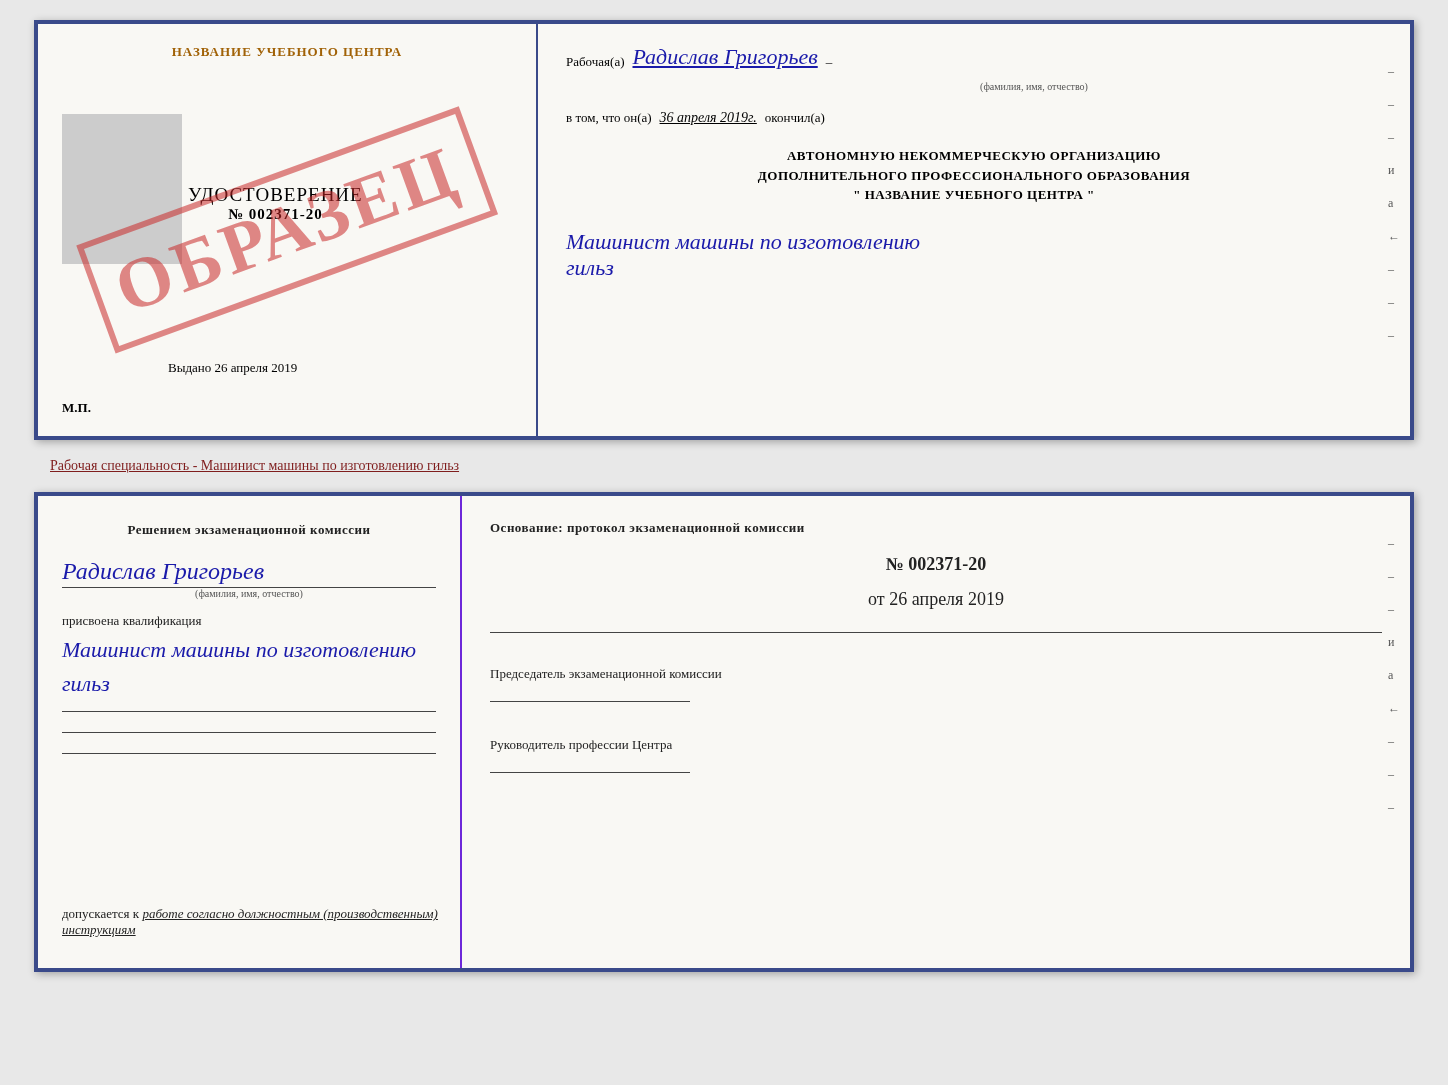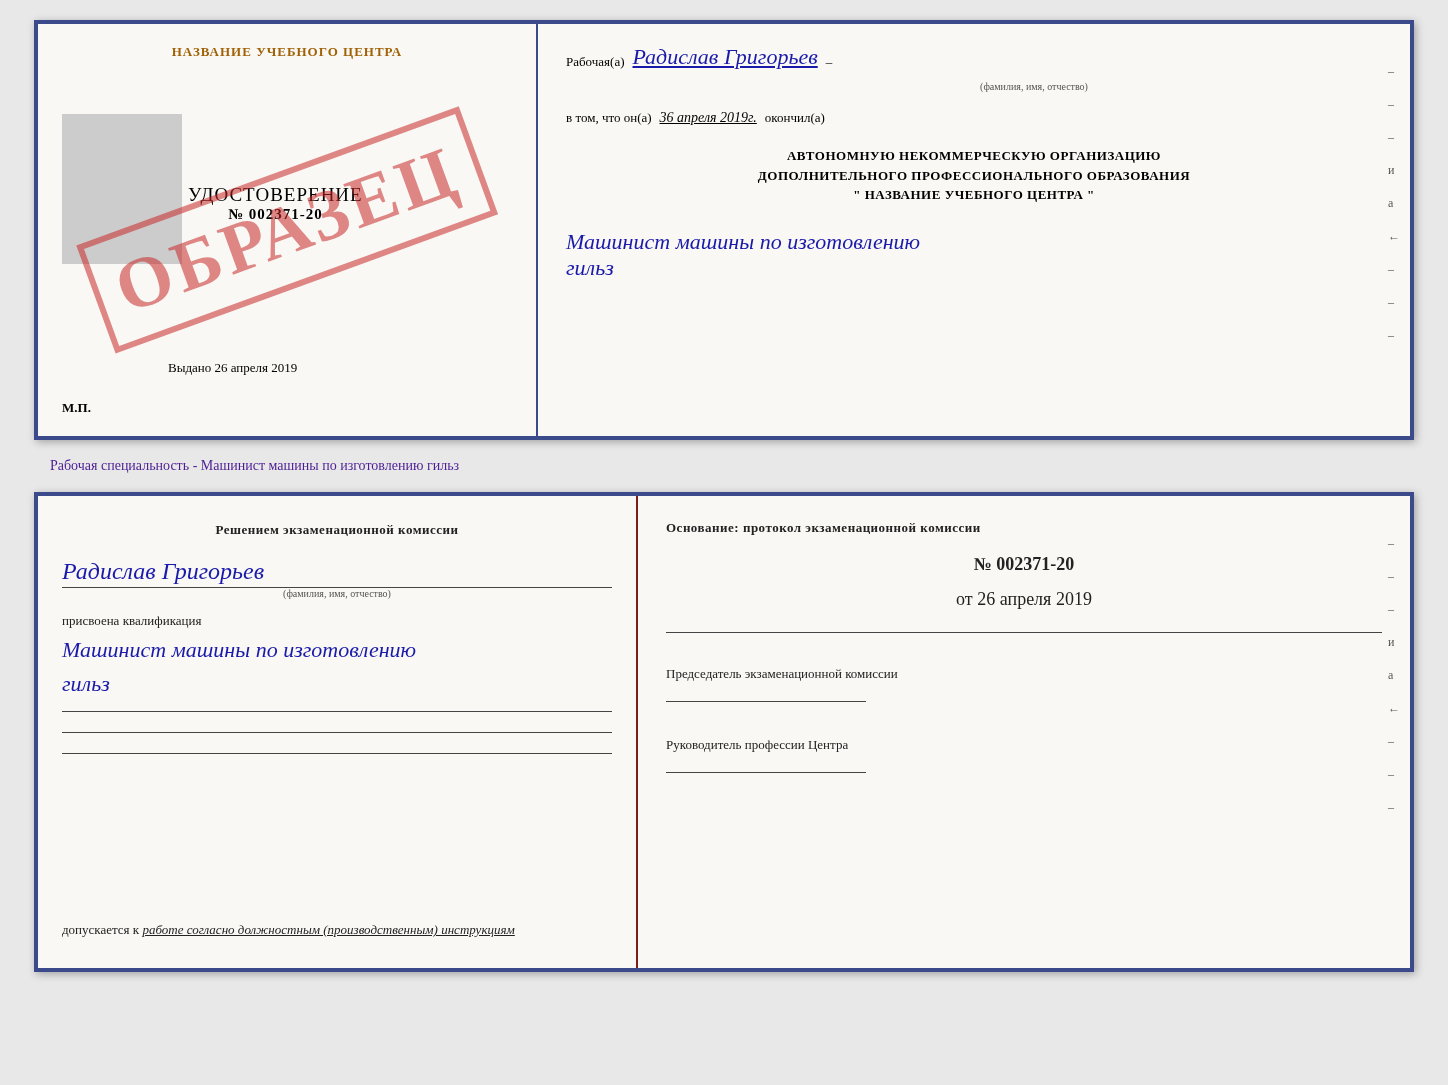--- a/index.html
+++ b/index.html
@@ -150,38 +150,39 @@
       display: flex;
       flex-direction: column;
       gap: 18px;
       font-size: 12px;
       color: #555;
     }
 
     
     .separator-text {
       font-size: 14px;
-      color: #4c1d95;
+      color: #7f1d1d;
       align-self: flex-start;
       padding-left: 30px;
+      text-decoration: underline;
     }
 
     
     .document-bottom {
       width: 1380px;
       height: 480px;
       background: #f9f8f4;
       border: 4px solid #3a4a8a;
       display: flex;
       position: relative;
       box-shadow: 2px 2px 8px rgba(0,0,0,0.3);
     }
     .doc-bottom-left {
-      width: 600px;
-      border-right: 2px solid #7f1d1d;
+      width: 424px;
+      border-right: 2px solid #6d28d9;
       padding: 24px 24px;
       display: flex;
       flex-direction: column;
       gap: 8px;
       position: relative;
     }
     .bottom-left-title {
       font-size: 13px;
       font-weight: bold;
       letter-spacing: 0.5px;

